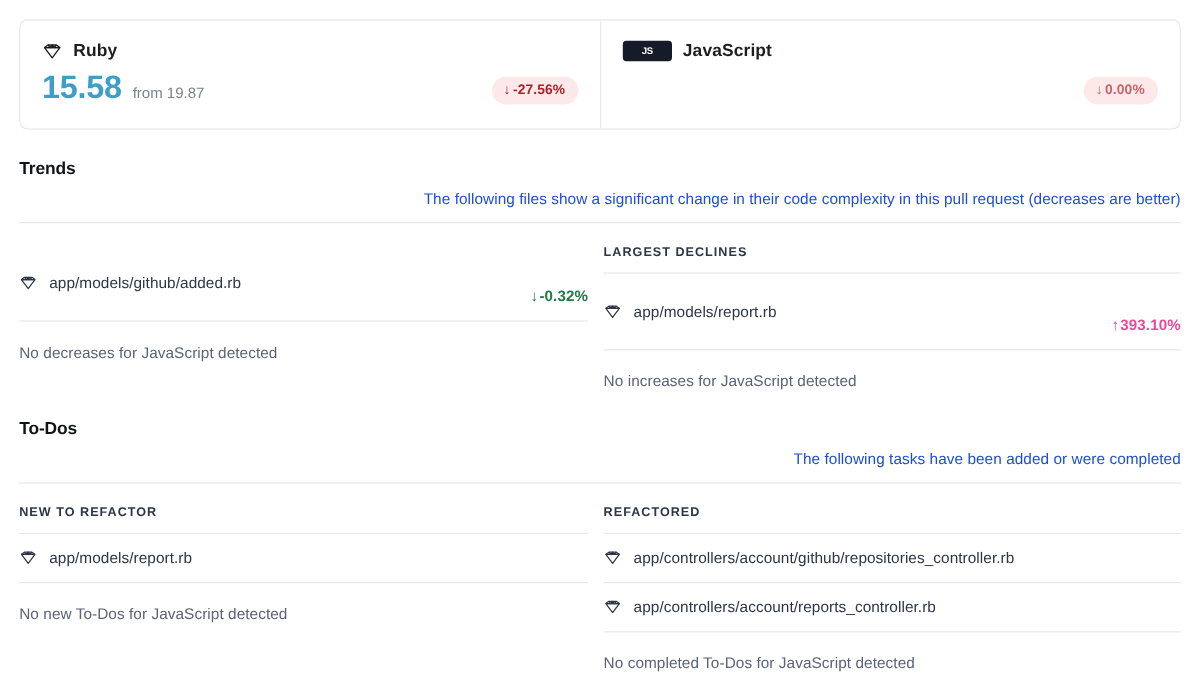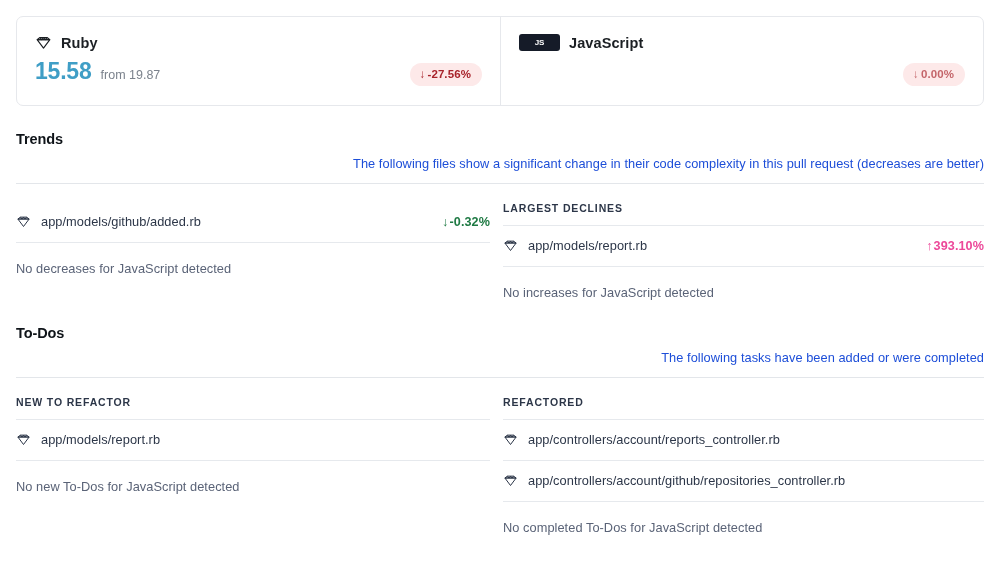--- a/index.html
+++ b/index.html
@@ -65,21 +65,21 @@
     letter-spacing: -0.2px;
     line-height: 1;
   }
 
   .card-metrics {
     display: flex;
     align-items: baseline;
     gap: 9px;
   }
   .metric-value {
-    font-size: 23px;
+    font-size: 27px;
     font-weight: bold;
     color: #3f9ec6;
     letter-spacing: -0.2px;
   }
   .metric-from {
     font-size: 12.5px;
     color: #7b828c;
   }
 
   .pct-badge {
@@ -153,20 +153,21 @@
     font-size: 12.8px;
     color: #2c3648;
     flex: 1 1 auto;
     letter-spacing: .05px;
   }
   .file-delta {
     font-size: 12.6px;
     font-weight: bold;
     white-space: nowrap;
     letter-spacing: .1px;
+    margin-top: 24px;
   }
   .file-delta .arr { font-weight: normal; margin-right: 1px; }
   .delta-down { color: #1f7a44; }
   .delta-up { color: #ec4899; }
 
   .empty-note {
     font-size: 12.8px;
     color: #5a6377;
     padding-top: 18px;
     letter-spacing: .05px;
@@ -289,33 +290,33 @@
 
         <div class="file-row">
           <span>
             <svg class="gem-icon" width="15" height="15" viewBox="0 0 24 24" fill="none" stroke="#2c3648" stroke-width="1.6" stroke-linejoin="round">
               <path d="M3 8 L12 20 L21 8 Z"></path>
               <path d="M3 8 L7 5 L17 5 L21 8"></path>
               <path d="M7 5 L9.5 8 L12 5 L14.5 8 L17 5"></path>
               <path d="M3 8 L21 8"></path>
             </svg>
           </span>
+          <span class="file-name">app/controllers/account/github/repositories_controller.rb</span>
+        </div>
+
+        <div class="file-row">
+          <span>
+            <svg class="gem-icon" width="15" height="15" viewBox="0 0 24 24" fill="none" stroke="#2c3648" stroke-width="1.6" stroke-linejoin="round">
+              <path d="M3 8 L12 20 L21 8 Z"></path>
+              <path d="M3 8 L7 5 L17 5 L21 8"></path>
+              <path d="M7 5 L9.5 8 L12 5 L14.5 8 L17 5"></path>
+              <path d="M3 8 L21 8"></path>
+            </svg>
+          </span>
           <span class="file-name">app/controllers/account/reports_controller.rb</span>
-        </div>
-
-        <div class="file-row">
-          <span>
-            <svg class="gem-icon" width="15" height="15" viewBox="0 0 24 24" fill="none" stroke="#2c3648" stroke-width="1.6" stroke-linejoin="round">
-              <path d="M3 8 L12 20 L21 8 Z"></path>
-              <path d="M3 8 L7 5 L17 5 L21 8"></path>
-              <path d="M7 5 L9.5 8 L12 5 L14.5 8 L17 5"></path>
-              <path d="M3 8 L21 8"></path>
-            </svg>
-          </span>
-          <span class="file-name">app/controllers/account/github/repositories_controller.rb</span>
         </div>
 
         <div class="empty-note">No completed To-Dos for JavaScript detected</div>
       </div>
 
     </div>
   </div>
 
 </div>
 

